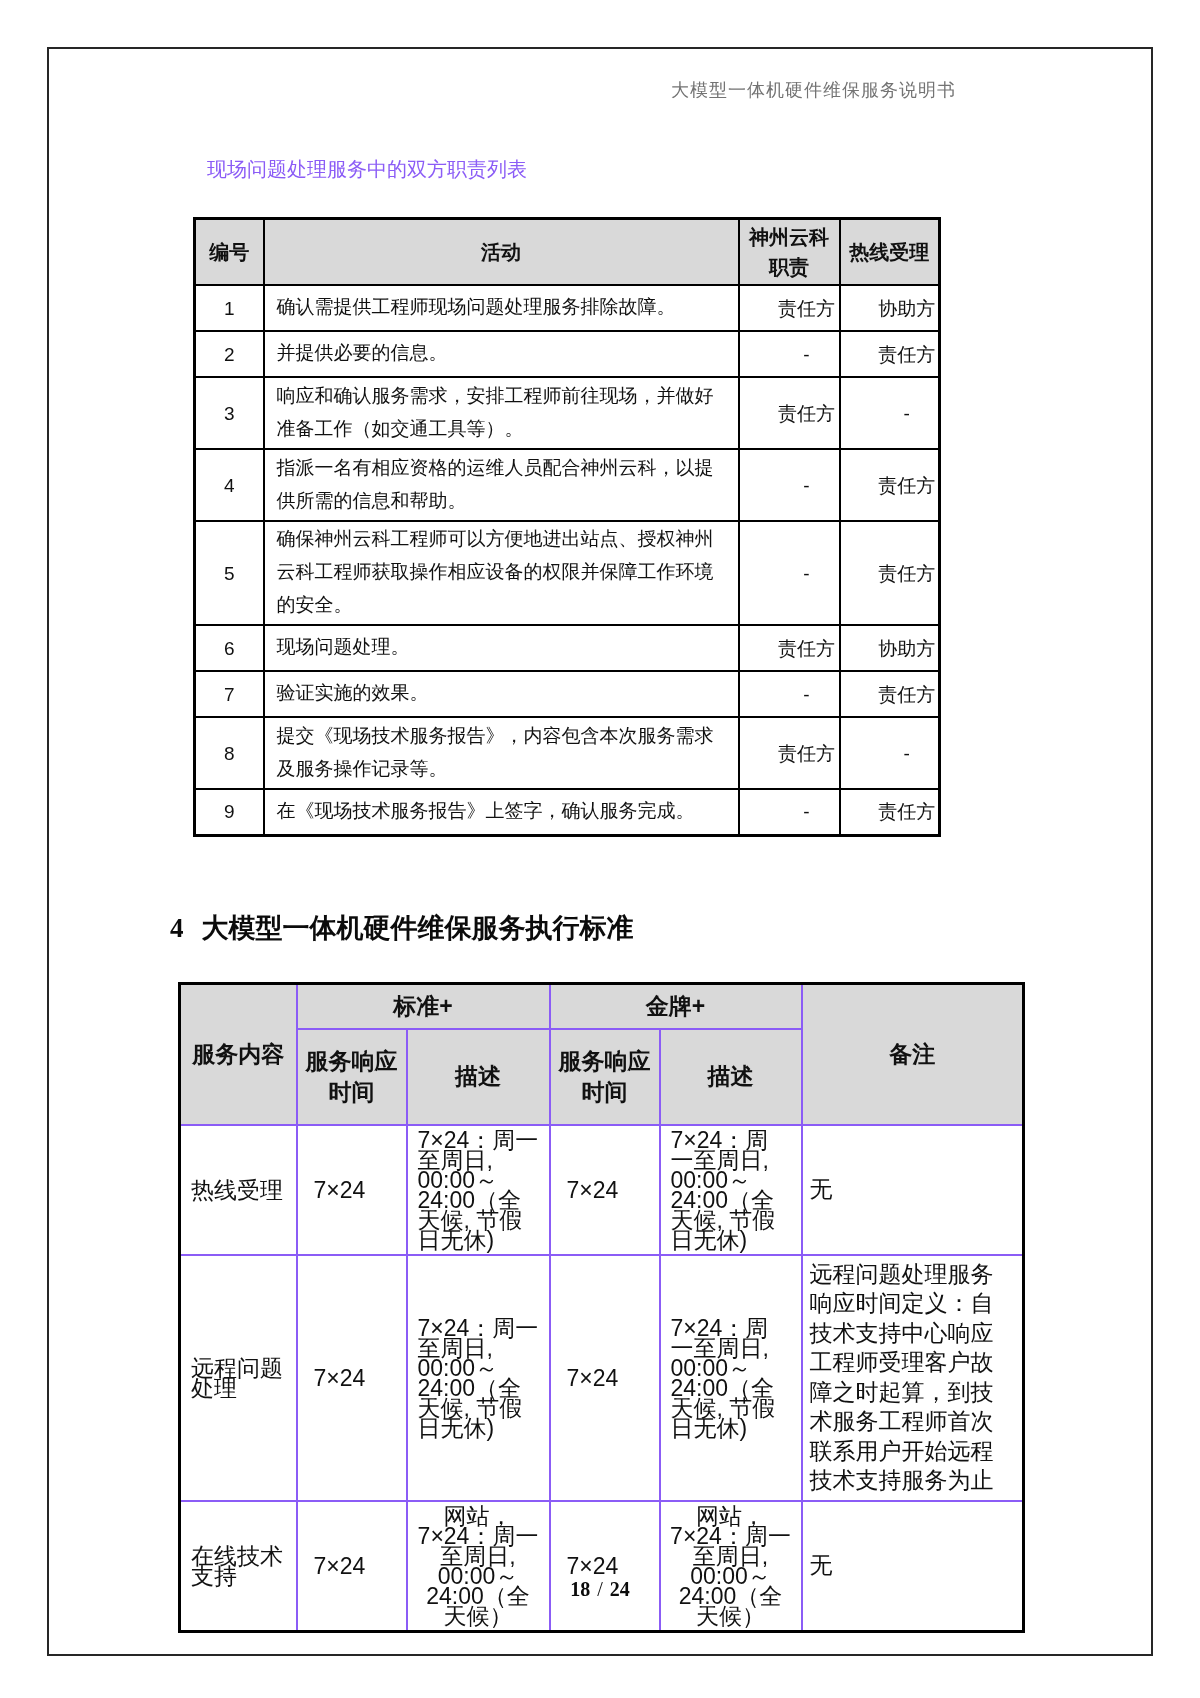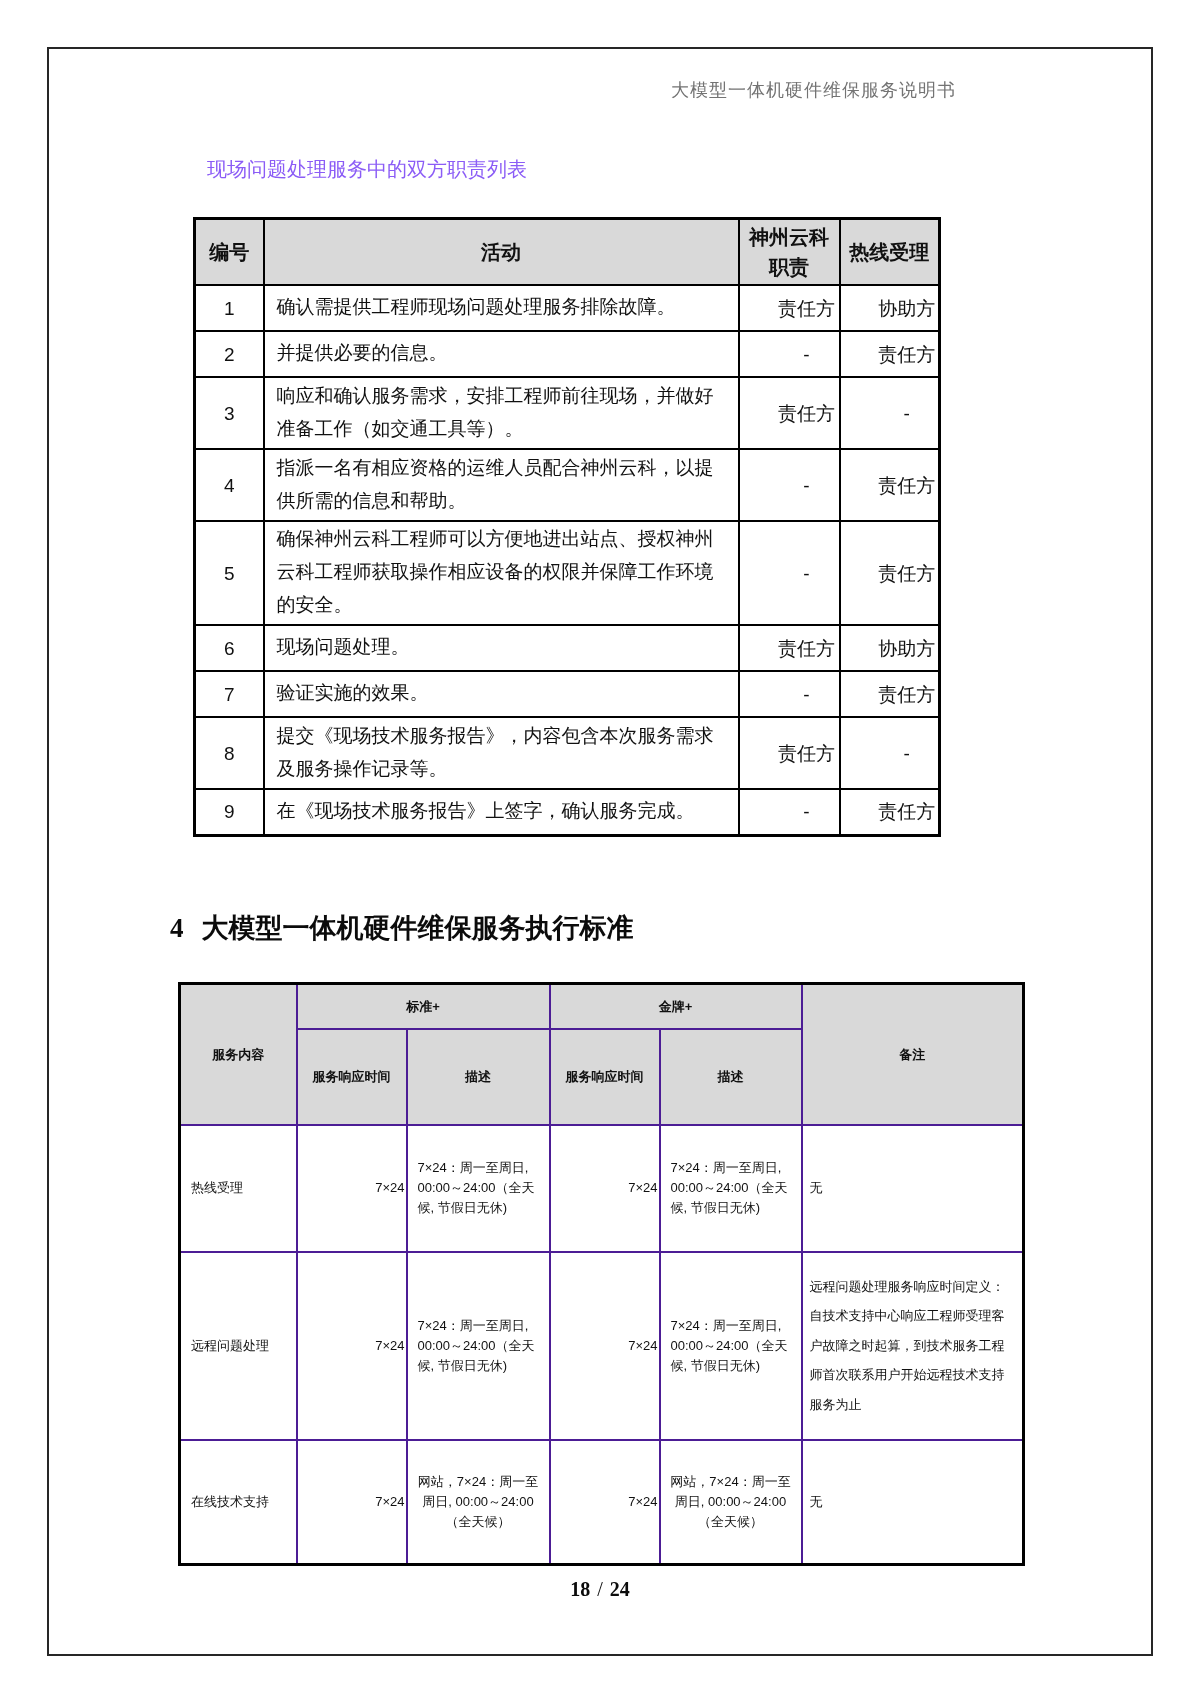--- a/index.html
+++ b/index.html
@@ -39,33 +39,33 @@
 
   
   .sec-heading {
     position:absolute; left:170px; top:910px; display:flex; align-items:baseline;
     gap:18px; font-size:27px; font-weight:bold; color:#0b0b0b;
   }
   .sec-num { font-family:"Liberation Serif", serif; font-weight:600; font-size:27px; }
 
   
   .t2 { position:absolute; left:178px; top:982px; width:844px; border:3px solid #000; }
-  .t2 th, .t2 td { border:2px solid #4c1d95; font-size:13px; }
+  .t2 th, .t2 td { border:2px solid #8b5cf6; font-size:23px; }
   .t2 th {
     background:#d9d9d9; font-weight:bold; text-align:center;
     line-height:31px; padding:2px 4px;
   }
   .t2 tr.hr1 { height:45px; }
   .t2 tr.hr2 { height:96px; }
   .t2 tr.dr1 { height:127px; }
   .t2 tr.dr2 { height:188px; }
   .t2 tr.dr3 { height:125px; }
   .t2 td { line-height:20px; }
   .t2 td.svc    { text-align:left;  padding:2px 6px 2px 10px; }
-  .t2 td.time   { text-align:right;padding-left:16px; }
+  .t2 td.time   { text-align:left;padding-left:16px; }
   .t2 td.desc   { text-align:left;  padding:4px 10px; }
   .t2 td.desc-c { text-align:center; padding:4px 8px; }
   .t2 td.rmk    { text-align:left;  padding:4px 7px; line-height:29.5px; }
 
   
   .footer {
     position:absolute; left:0; right:0; top:1578px; text-align:center;
     font-family:"Liberation Serif", serif; font-size:20px; color:#0b0b0b;
   }
   .footer .num { font-weight:bold; }

